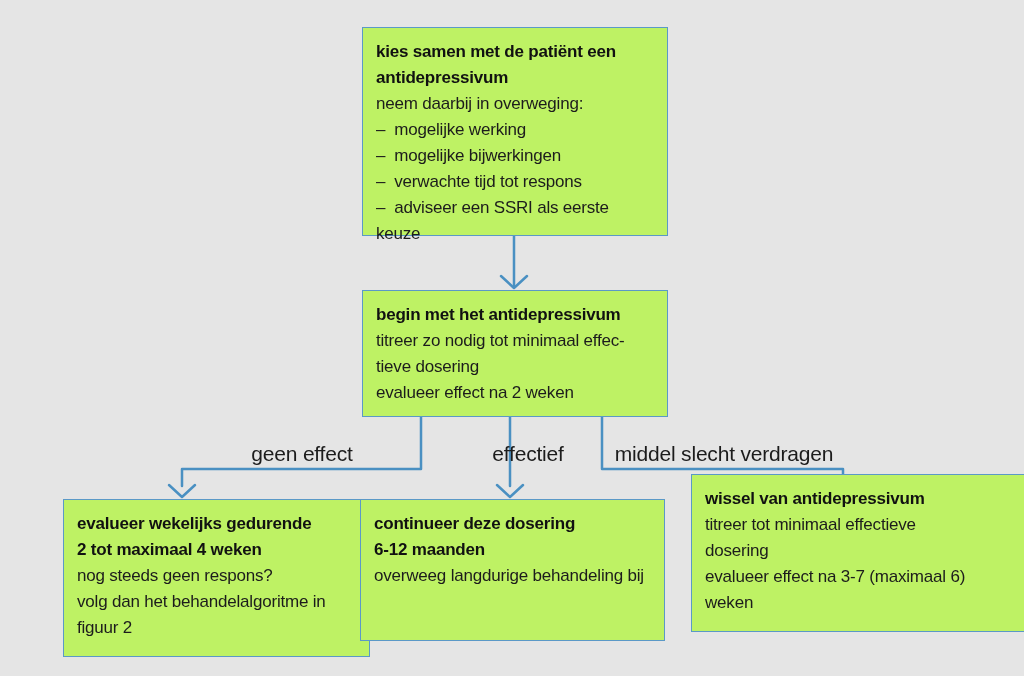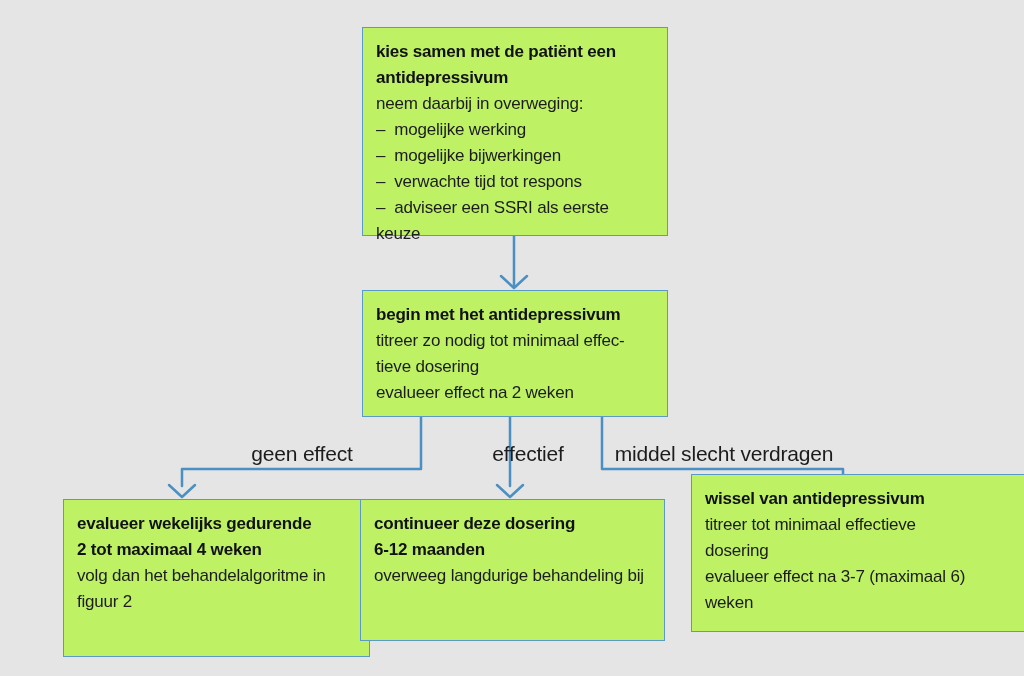--- a/index.html
+++ b/index.html
@@ -91,20 +91,21 @@
     <div class="tline">evalueer effect na 2 weken</div>
   </div>
 
   <div class="branch-label label-geen-effect">geen effect</div>
   <div class="branch-label label-effectief">effectief</div>
   <div class="branch-label label-middel">middel slecht verdragen</div>
 
   <div class="box box-bottom-left">
     <div class="tline bold">evalueer wekelijks gedurende</div>
     <div class="tline bold">2 tot maximaal 4 weken</div>
+    <div class="tline">nog steeds geen respons?</div>
     <div class="tline">volg dan het behandelalgoritme in</div>
     <div class="tline">figuur 2</div>
   </div>
 
   <div class="box box-bottom-center">
     <div class="tline bold">continueer deze dosering</div>
     <div class="tline bold">6-12 maanden</div>
     <div class="tline">overweeg langdurige behandeling bij</div>
   </div>
 

